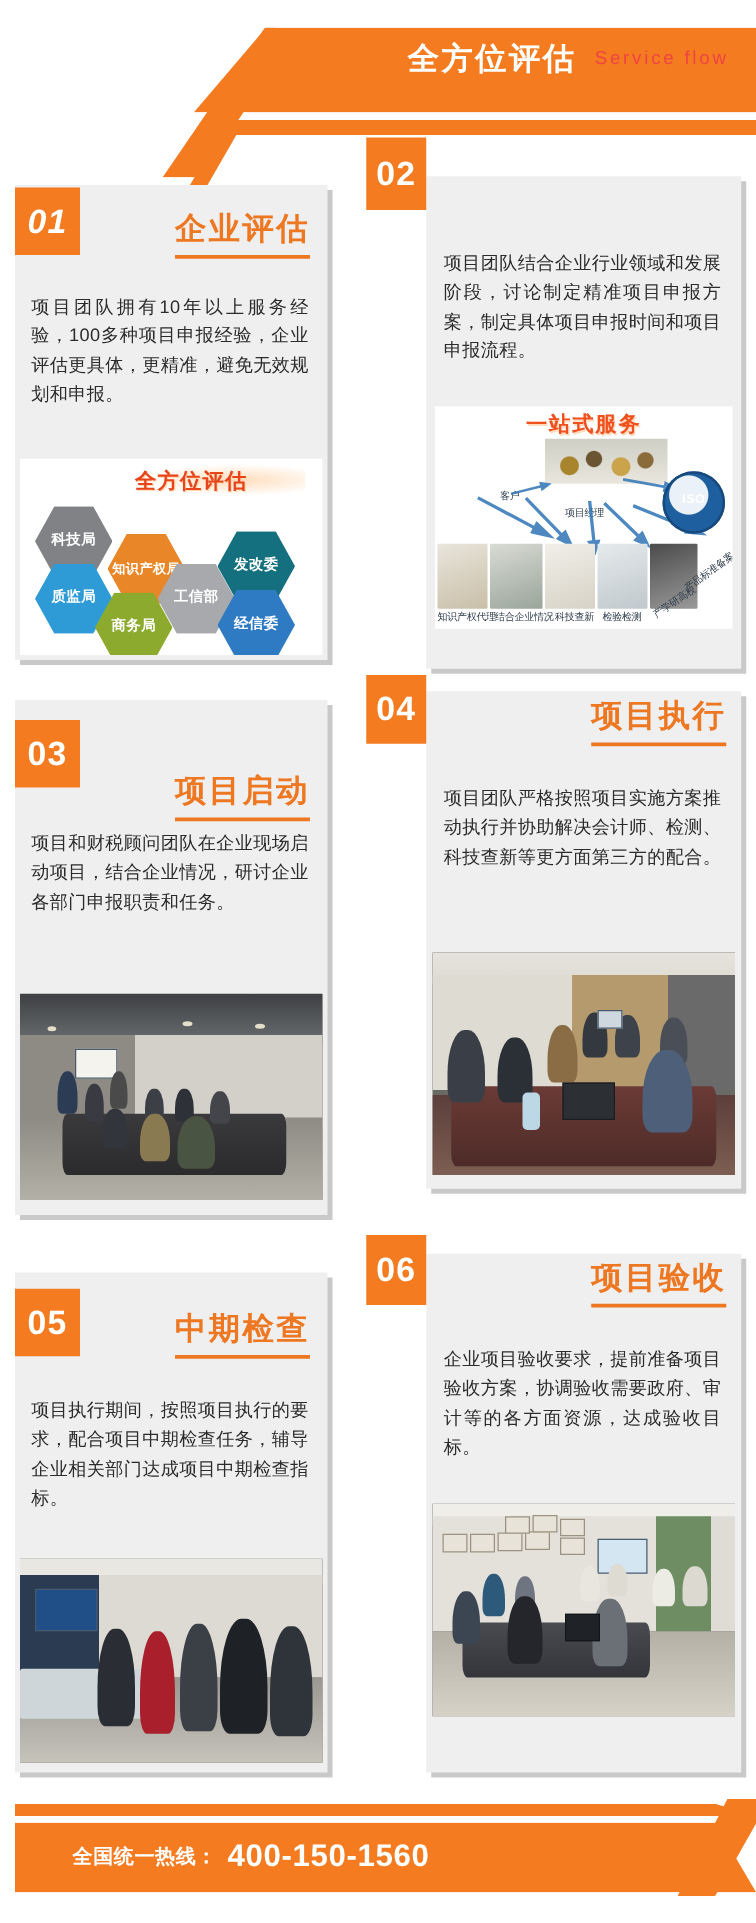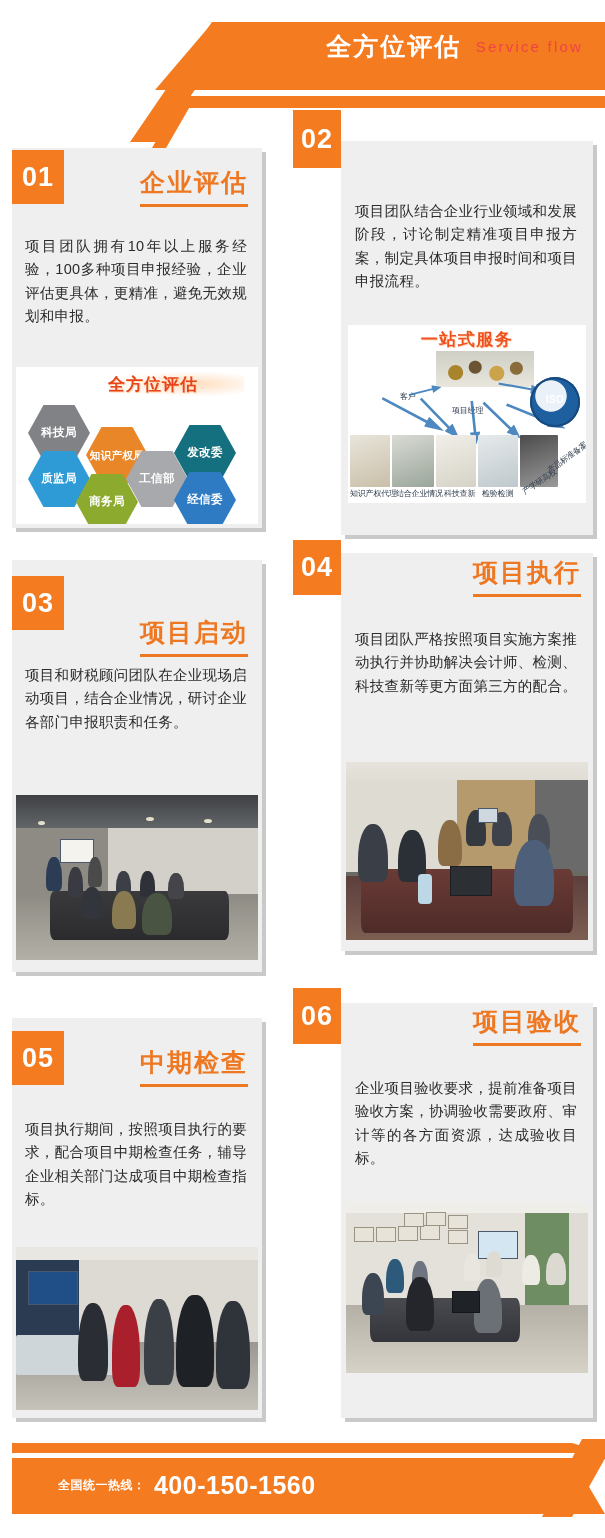--- a/index.html
+++ b/index.html
@@ -284,21 +284,21 @@
     width: 96px; height: 78px;
     background: #F47B20;
     clip-path: polygon(62px 0, 96px 0, 52px 78px, 22px 78px);
   }
   .ft-text {
     position: absolute;
     left: 58px; top: 46px;
     white-space: nowrap;
   }
   .ft-text .lbl {
-    font-size: 12px;
+    font-size: 16px;
     font-weight: bold;
     color: #ffffff;
     letter-spacing: .5px;
     vertical-align: middle;
     font-family: Liberation Serif, serif;
   }
   .ft-text .num {
     font-size: 25px;
     font-weight: bold;
     color: #ffffff;
@@ -317,21 +317,21 @@
     <div class="hdr-bar"></div>
     <div class="hdr-under-tail"></div>
     <div class="hdr-under"></div>
     <div class="hdr-title">
       <span class="cn">全方位评估</span>
       <span class="en">Service flow</span>
     </div>
   </div>
 
   <div class="card" style="left:12px; top:148px; width:250px; height:380px;"></div>
-  <div class="badge" style="left:12px; top:150px; width:52px; height:54px;">01</div>
+  <div class="badge" style="left:12px; top:150px; width:52px; height:54px;font-style:italic;">01</div>
   <div class="card-title" style="left:12px; top:166px; width:236px;">
     <span class="t-txt">企业评估</span>
   </div>
   <div class="card-body" style="left:25px; top:235px; width:222px;">项目团队拥有10年以上服务经验，100多种项目申报经验，企业评估更具体，更精准，避免无效规划和申报。</div>
 
   <div class="fig hexfig" style="left:16px; top:367px; width:242px; height:157px;">
     <div class="hx-glow"></div>
     <div class="hx-title">全方位评估</div>
     <div class="hex" style="left:12px;  top:38px;  background:#808285;">
         <span>科技局</span>

